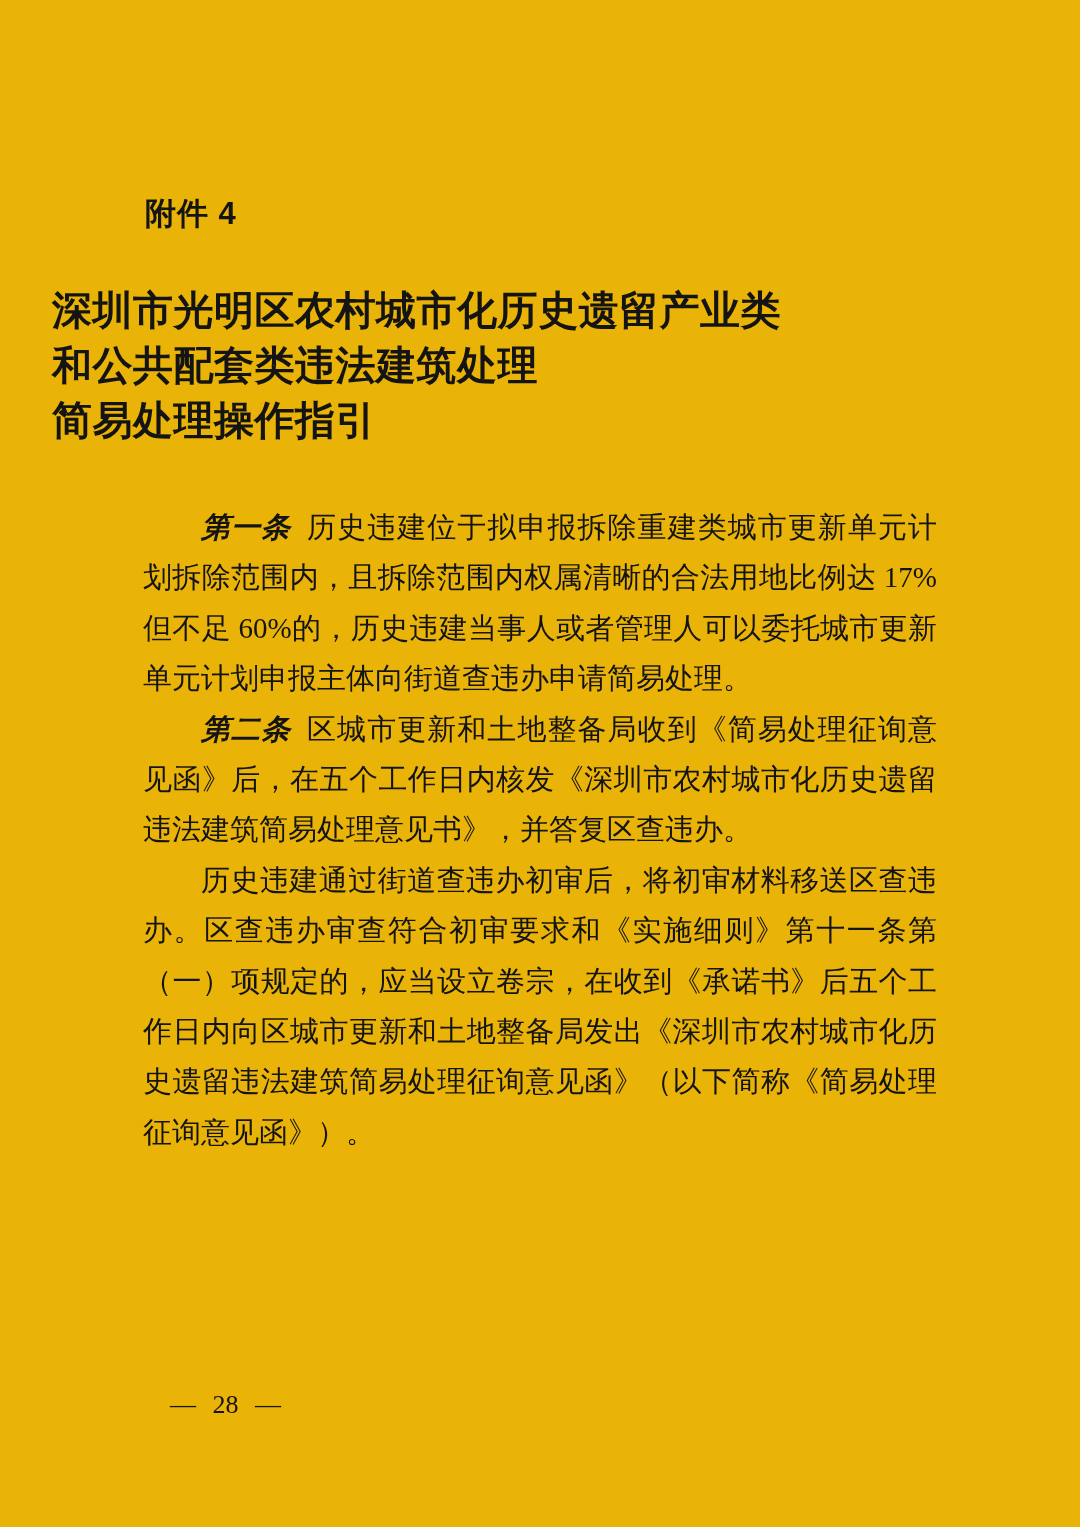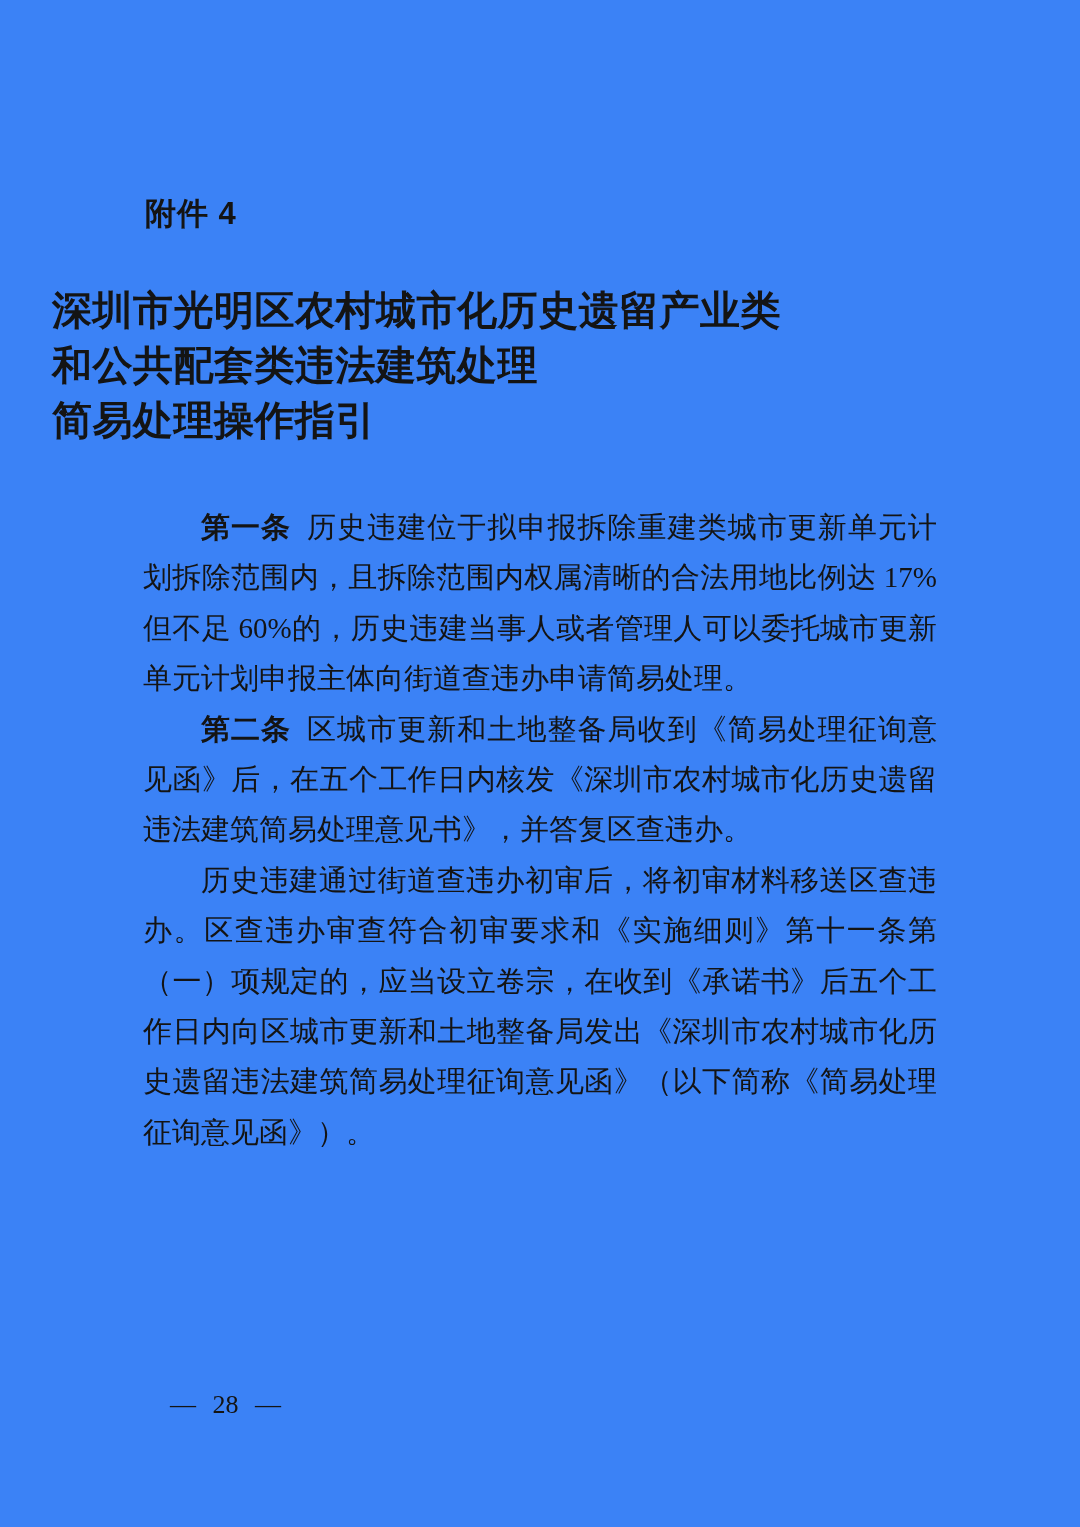--- a/index.html
+++ b/index.html
@@ -5,21 +5,21 @@
   html, body {
     margin: 0;
     padding: 0;
     background: #9c9c9c;
   }
   .page {
     position: relative;
     width: 1080px;
     height: 1527px;
     margin: 0 auto;
-    background: #3b82f6;
+    background: #eab308;
     overflow: hidden;
     font-family: "Liberation Serif", "DejaVu Serif", serif;
     color: #141414;
   }
   .attachment-label {
     position: absolute;
     left: 145px;
     top: 194px;
     font-family: "Liberation Sans", "DejaVu Sans", sans-serif;
     font-weight: bold;
@@ -53,20 +53,21 @@
   .content p {
     margin: 0;
     padding: 0;
     text-indent: 58px;
   }
   .lead {
     font-weight: bold;
   }
   .lead:not(:empty) {
     margin-right: 0.55em;
+    font-style: italic;
   }
   .page-number {
     position: absolute;
     left: 170px;
     top: 1363px;
     font-size: 26px;
     line-height: 32px;
     word-spacing: 10px;
     white-space: nowrap;
     margin-top: 26px;

